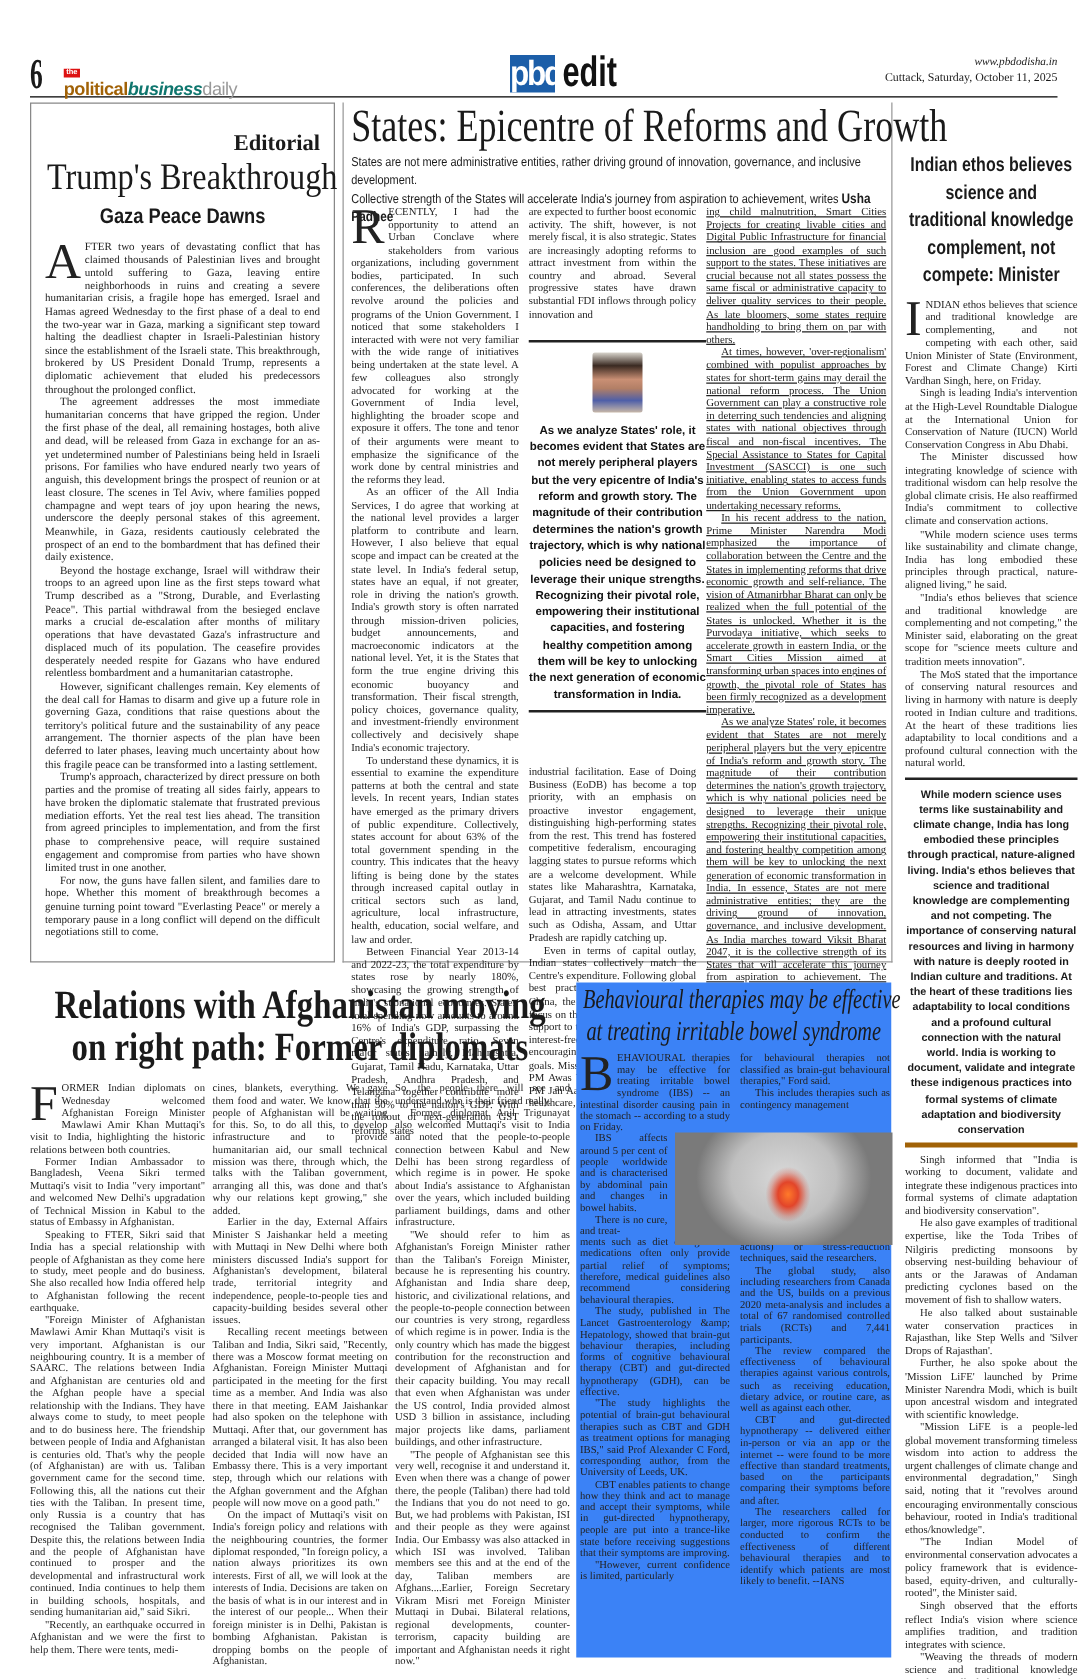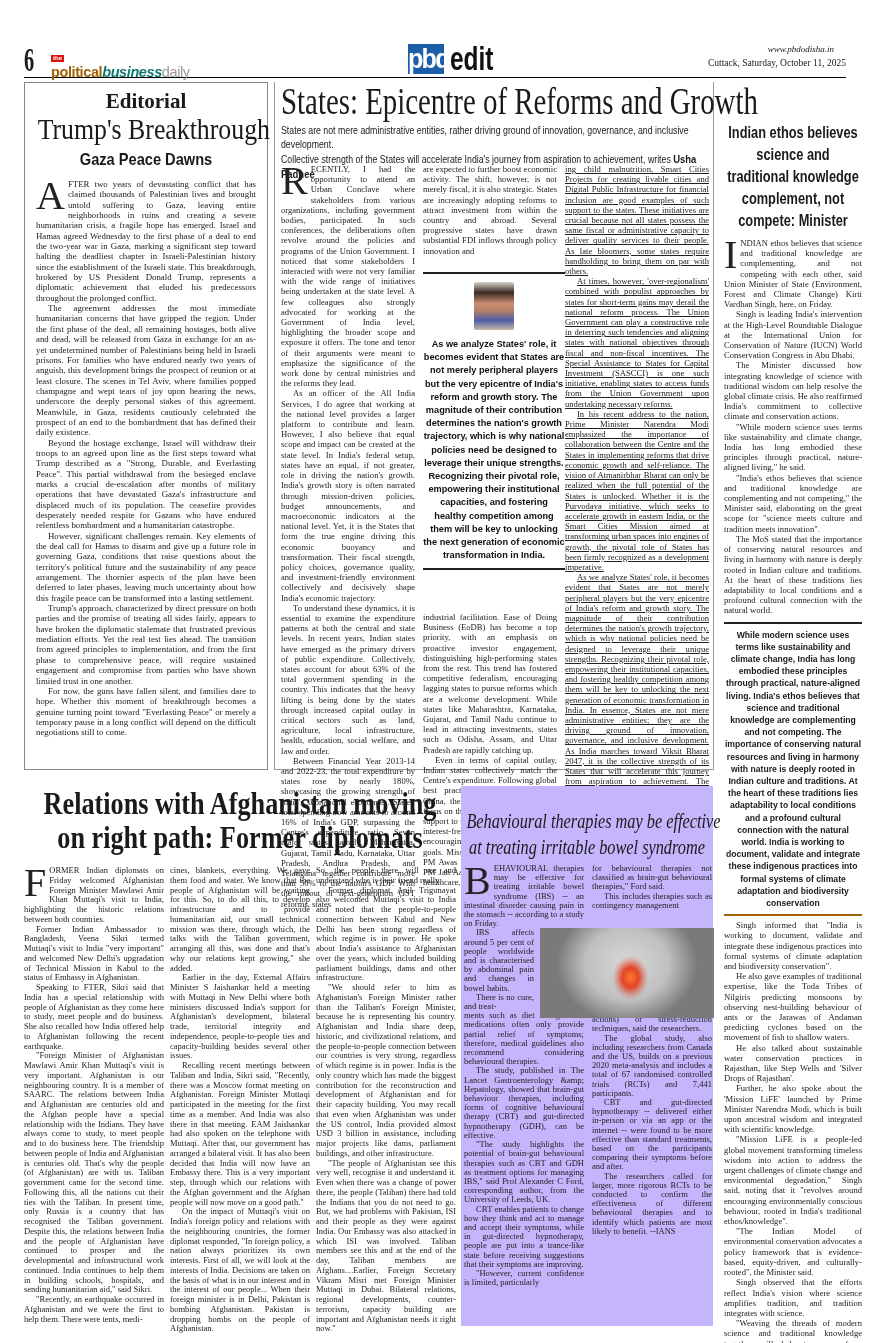--- a/index.html
+++ b/index.html
@@ -16,26 +16,26 @@
   #masthead { left: 24px; top: 38px; width: 822px; height: 40px; border-bottom: 1.5px solid #000; }
   #page-num { left: 0; top: 4px; font-size: 34px; font-weight: bold; font-family: "Liberation Serif", serif; transform: scaleX(0.6); transform-origin: left; line-height: 36px; }
   #brand { left: 27px; top: 8px; }
   #brand-the { display: inline-block; background: #d11; color: #fff; font: bold 6px "Liberation Sans", sans-serif; padding: 0 2px; line-height: 7px; }
   #brand-name { display: block; font: bold 14.5px "Liberation Sans", sans-serif; letter-spacing: -0.4px; line-height: 16px; }
   #brand-name .p { color: #a16207; }
   #brand-name .b { color: #0f766e; font-style: italic; }
   #brand-name .d { color: #999; font-weight: normal; }
   #pbd-logo { left: 382px; top: 6px; width: 40px; height: 30px; background: #1c5ea8; color: #fff; font: bold 28px "Liberation Sans", sans-serif; line-height: 30px; text-align: center; letter-spacing: -2px; transform: scaleX(0.9); }
   #edit-label { left: 426px; top: 2px; font: bold 34px "Liberation Sans", sans-serif; transform: scaleX(0.72); transform-origin: left; line-height: 36px; color: #111; }
-  #site-url { right: 12px; top: 6px; font-size: 9px; font-style: italic; }
+  #site-url { right: 0; top: 6px; font-size: 9px; font-style: italic; }
   #edition-date { right: 0; top: 20px; font-size: 9.5px; margin-left: 44px; }
 
   
   #editorial { left: 24px; top: 82px; width: 244px; height: 688px; border: 1px solid #888; padding: 6px 11px; }
-  #ed-kicker { text-align: center; font-size: 21px; font-weight: bold; line-height: 24px; margin-top: 0px; }
+  #ed-kicker { text-align: right; font-size: 18px; font-weight: bold; line-height: 24px; margin-top: 13px; }
   #ed-title { text-align: center; font-size: 30px; line-height: 32px; transform: scaleX(0.86); white-space: nowrap; margin-left: -16px; margin-right: -16px; }
   #ed-subtitle { text-align: center; font-size: 17px; font-weight: bold; line-height: 22px; margin: 4px 0 8px; font-family: "Liberation Sans", sans-serif; transform: scaleX(0.86); }
   #editorial .body-text { font-size: 8.8px; line-height: 10.35px; }
 
   
   #states { left: 274px; top: 82px; width: 440px; height: 688px; border-left: 1px solid #999; border-right: 1px solid #999; border-bottom: 1px solid #999; padding: 0 6px; }
   #st-title { font-size: 37px; line-height: 40px; white-space: nowrap; transform: scaleX(0.78); transform-origin: left; width: 560px; }
   #st-deck { font-family: "Liberation Sans", sans-serif; font-size: 10.2px; line-height: 14px; margin-top: 2px; transform: scaleX(0.86); transform-origin: left; width: 500px; }
   #st-deck b { font-size: 11px; }
   #st-cols { position: absolute; left: 6px; top: 82px; width: 428px; height: 600px; }
@@ -45,34 +45,34 @@
   #st-col3 { left: 284px; width: 144px; text-decoration: underline; }
   #st-pull { position: absolute; left: 142px; top: 108px; width: 142px; border-top: 2px solid #222; border-bottom: 2px solid #222; padding: 8px 0 6px; text-align: center; }
   #author-photo { width: 40px; height: 48px; margin: 0 auto 8px; background: linear-gradient(180deg,#d8d4cc 0%,#3a2a22 22%,#c98f74 45%,#b27f66 60%,#4f5fa8 80%,#c7b7a8 100%); border-radius: 2px; }
   #st-pull-text { font: bold 9.2px "Liberation Sans", sans-serif; line-height: 13.2px; color: #111; }
   #st-col2-lower { position: absolute; left: 142px; top: 448px; width: 134px; }
   #writer-note { font-style: italic; margin-top: 8px; }
 
   
   #ethos { left: 720px; top: 82px; width: 146px; height: 790px; padding: 0 4px; margin-top: 40px; }
   #eth-title { font: bold 16px "Liberation Sans", sans-serif; line-height: 22px; text-align: center; transform: scaleX(0.8); margin: 0 -16px 6px; }
-  #eth-pull { border-top: 2px solid #222; border-bottom: 2px solid #a16207; padding: 5px 0; margin: 6px 0 4px; text-align: center; font: bold 8.6px "Liberation Sans", sans-serif; line-height: 12.2px; }
+  #eth-pull { border-top: 2px solid #222; border-bottom: 4px solid #a16207; padding: 5px 0; margin: 6px 0 4px; text-align: center; font: bold 8.6px "Liberation Sans", sans-serif; line-height: 12.2px; }
 
   
   #afghan { left: 24px; top: 780px; width: 432px; height: 548px; }
   #af-title { font-size: 32px; font-weight: bold; line-height: 34px; text-align: center; transform: scaleX(0.82); margin: 6px -44px 4px; white-space: nowrap; }
   #af-cols { position: absolute; top: 86px; left: 0; width: 432px; }
   .af-col { position: absolute; top: 0; width: 140px; }
   #af-col1 { left: 0; }
   #af-col2 { left: 146px; }
   #af-col3 { left: 292px; }
   #afghan .body-text { font-size: 8.5px; line-height: 9.75px; }
 
   
-  #ibs { left: 461px; top: 786px; width: 252px; height: 540px; background: #c4b5fd; padding: 22px 3px; }
+  #ibs { left: 461px; top: 786px; width: 252px; height: 540px; background: #3b82f6; padding: 0 3px; }
   #ibs-title { font-size: 22px; font-style: italic; line-height: 26px; text-align: center; transform: scaleX(0.74); margin: 0 -40px 4px; white-space: nowrap; }
   #ibs-cols { position: relative; }
   .ibs-col { position: absolute; top: 0; width: 120px; }
   #ibs-col1 { left: 0; }
   #ibs-col2 { left: 128px; }
   #ibs-photo { position: absolute; left: 76px; top: 64px; width: 174px; height: 90px; background: radial-gradient(ellipse 18px 22px at 52% 55%, #ff7a2a 0%, #e2452a 45%, rgba(220,80,60,0.3) 80%, transparent 100%), radial-gradient(ellipse 70px 60px at 50% 40%, #d9d9d9 0%, #bfbfbf 60%, #7a7a7a 100%); }
   #ibs .body-text { font-size: 8.5px; line-height: 9.2px; }
   .wrap-col { width: 70px; }
 </style>
 </head>
@@ -162,21 +162,21 @@
   </div>
 </div>
 
 <div id="afghan" class="abs">
   <div id="af-title">
     <div>Relations with Afghanistan moving</div>
     <div>on right path: Former diplomats</div>
   </div>
   <div id="af-cols">
     <div id="af-col1" class="af-col body-text">
-      <p class="first"><span class="dropcap">F</span><span>ORMER Indian diplomats on Friday welcomed Afghanistan Foreign Minister Mawlawi Amir Khan Muttaqi's visit to India, highlighting the historic relations between both countries.</span></p>
+      <p class="first"><span class="dropcap">F</span><span>ORMER Indian diplomats on Wednesday welcomed Afghanistan Foreign Minister Mawlawi Amir Khan Muttaqi's visit to India, highlighting the historic relations between both countries.</span></p>
       <p>Former Indian Ambassador to Bangladesh, Veena Sikri termed Muttaqi's visit to India "very important" and welcomed New Delhi's upgradation of Technical Mission in Kabul to the status of Embassy in Afghanistan.</p>
       <p>Speaking to FTER, Sikri said that India has a special relationship with people of Afghanistan as they come here to study, meet people and do business. She also recalled how India offered help to Afghanistan following the recent earthquake.</p>
       <p>"Foreign Minister of Afghanistan Mawlawi Amir Khan Muttaqi's visit is very important. Afghanistan is our neighbouring country. It is a member of SAARC. The relations between India and Afghanistan are centuries old and the Afghan people have a special relationship with the Indians. They have always come to study, to meet people and to do business here. The friendship between people of India and Afghanistan is centuries old. That's why the people (of Afghanistan) are with us. Taliban government came for the second time. Following this, all the nations cut their ties with the Taliban. In present time, only Russia is a country that has recognised the Taliban government. Despite this, the relations between India and the people of Afghanistan have continued to prosper and the developmental and infrastructural work continued. India continues to help them in building schools, hospitals, and sending humanitarian aid," said Sikri.</p>
       <p>"Recently, an earthquake occurred in Afghanistan and we were the first to help them. There were tents, medi-</p>
     </div>
     <div id="af-col2" class="af-col body-text">
       <p class="first">cines, blankets, everything. We gave them food and water. We know that the people of Afghanistan will be waiting for this. So, to do all this, to develop infrastructure and to provide humanitarian aid, our small technical mission was there, through which, the talks with the Taliban government, arranging all this, was done and that's why our relations kept growing," she added.</p>
       <p>Earlier in the day, External Affairs Minister S Jaishankar held a meeting with Muttaqi in New Delhi where both ministers discussed India's support for Afghanistan's development, bilateral trade, territorial integrity and independence, people-to-people ties and capacity-building besides several other issues.</p>
       <p>Recalling recent meetings between Taliban and India, Sikri said, "Recently, there was a Moscow format meeting on Afghanistan. Foreign Minister Muttaqi participated in the meeting for the first time as a member. And India was also there in that meeting. EAM Jaishankar had also spoken on the telephone with Muttaqi. After that, our government has arranged a bilateral visit. It has also been decided that India will now have an Embassy there. This is a very important step, through which our relations with the Afghan government and the Afghan people will now move on a good path."</p>
       <p>On the impact of Muttaqi's visit on India's foreign policy and relations with the neighbouring countries, the former diplomat responded, "In foreign policy, a nation always prioritizes its own interests. First of all, we will look at the interests of India. Decisions are taken on the basis of what is in our interest and in the interest of our people... When their foreign minister is in Delhi, Pakistan is bombing Afghanistan. Pakistan is dropping bombs on the people of Afghanistan.</p>
@@ -207,18 +207,19 @@
       <p>"The study highlights the potential of brain-gut behavioural therapies such as CBT and GDH as treatment options for managing IBS," said Prof Alexander C Ford, corresponding author, from the University of Leeds, UK.</p>
       <p>CBT enables patients to change how they think and act to manage and accept their symptoms, while in gut-directed hypnotherapy, people are put into a trance-like state before receiving suggestions that their symptoms are improving.</p>
       <p>"However, current confidence is limited, particularly</p>
     </div>
     <div id="ibs-col2" class="ibs-col body-text">
       <p class="first">for behavioural therapies not classified as brain-gut behavioural therapies," Ford said.</p>
       <p>This includes therapies such as contingency management</p>
       <div style="height:96px"></div>
       <p class="first">(using rewards to reinforce desired actions) or stress-reduction techniques, said the researchers.</p>
       <p>The global study, also including researchers from Canada and the US, builds on a previous 2020 meta-analysis and includes a total of 67 randomised controlled trials (RCTs) and 7,441 participants.</p>
+      <p>The review compared the effectiveness of behavioural therapies against various controls, such as receiving education, dietary advice, or routine care, as well as against each other.</p>
       <p>CBT and gut-directed hypnotherapy -- delivered either in-person or via an app or the internet -- were found to be more effective than standard treatments, based on the participants comparing their symptoms before and after.</p>
       <p>The researchers called for larger, more rigorous RCTs to be conducted to confirm the effectiveness of different behavioural therapies and to identify which patients are most likely to benefit. --IANS</p>
     </div>
     <div id="ibs-photo"></div>
   </div>
 </div>
 
 </body></html>

